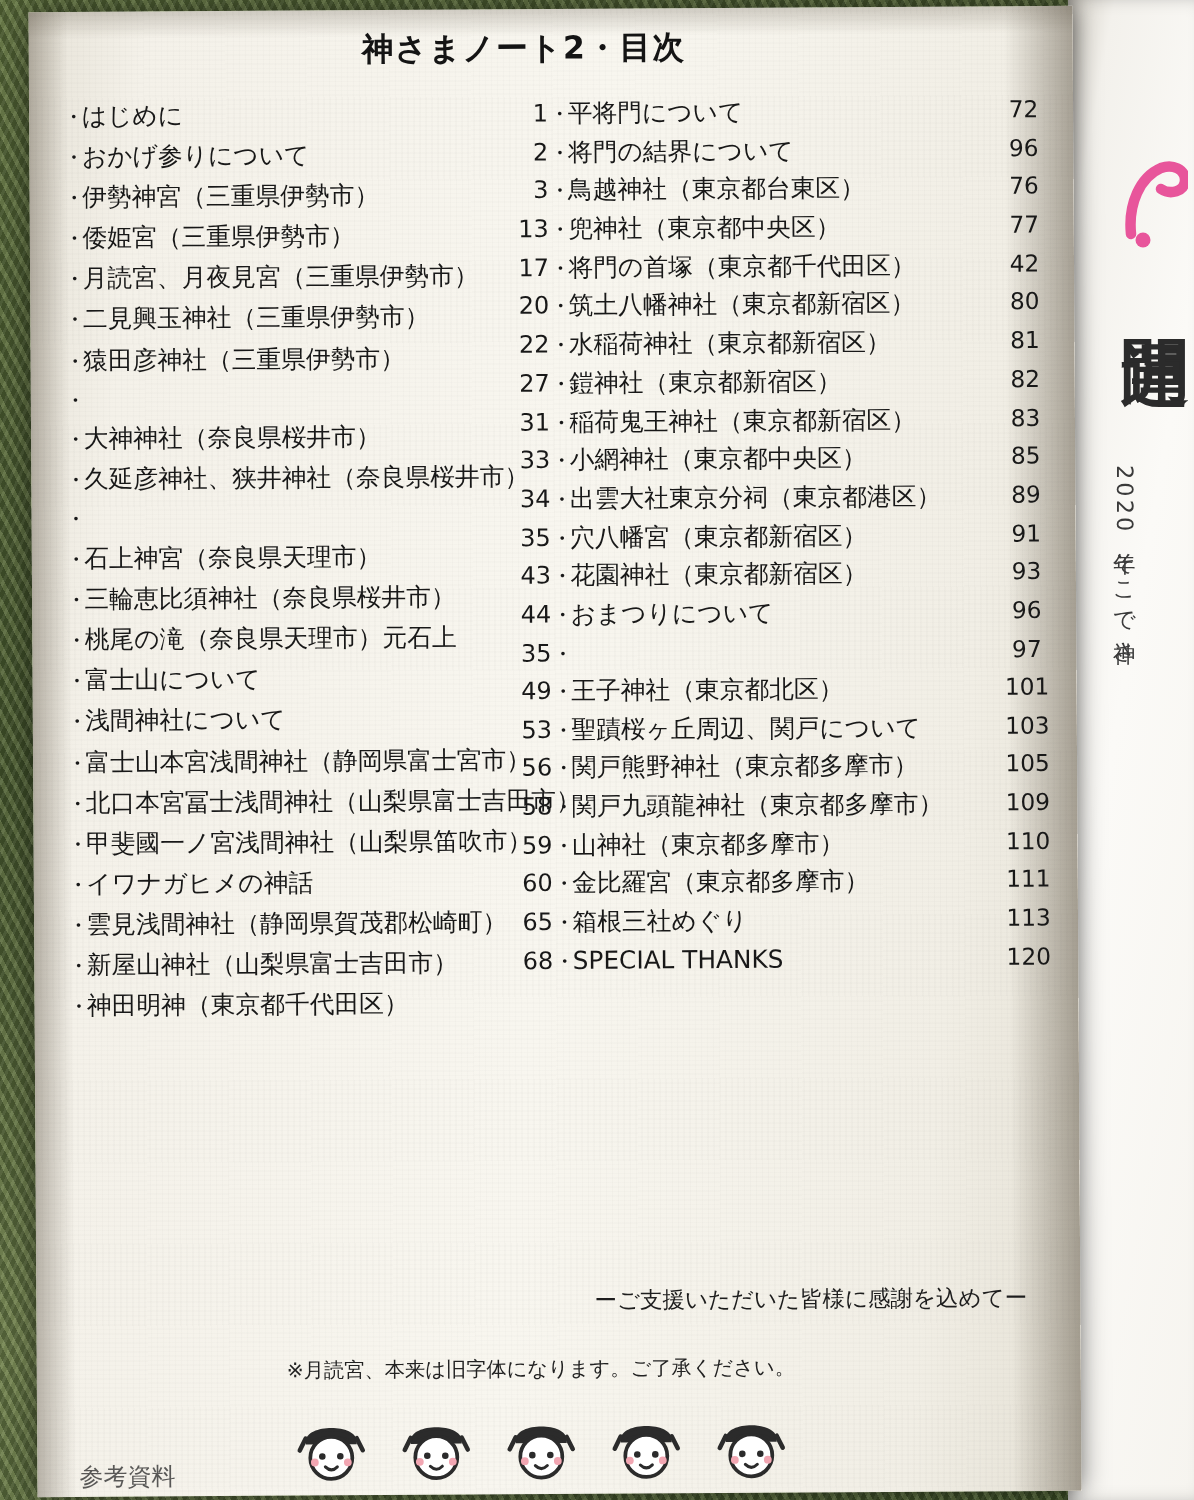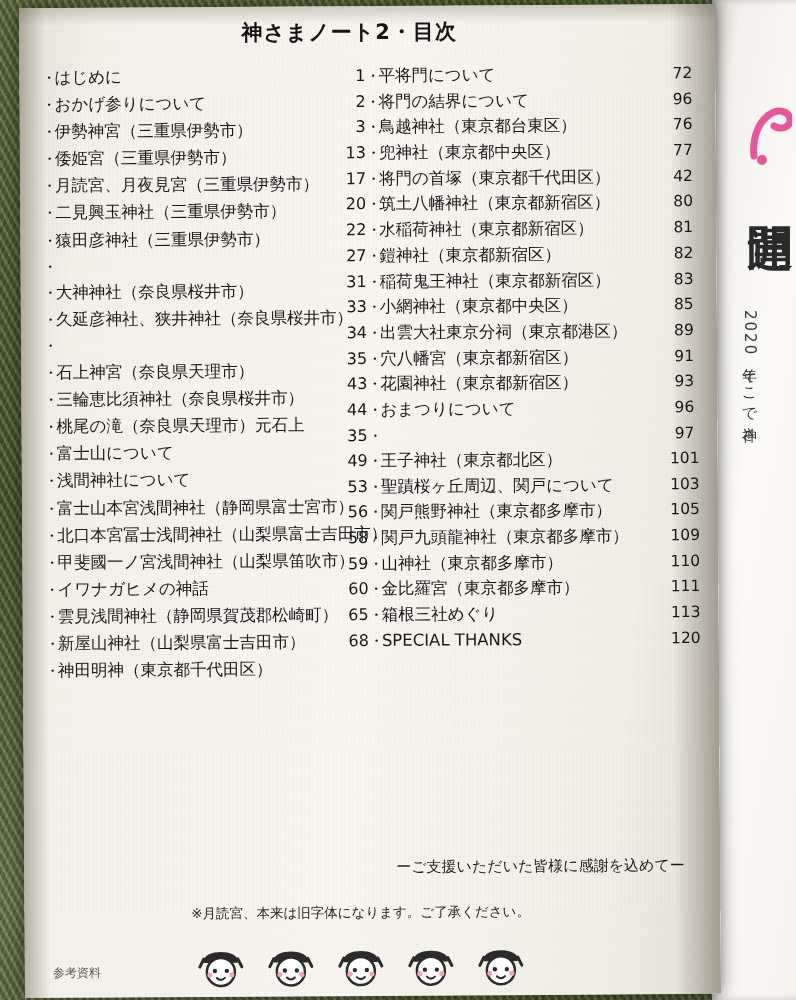--- a/index.html
+++ b/index.html
@@ -208,23 +208,23 @@
     justify-content: center;
     gap: 24px;
   }
   .face {
     width: 46px;
     height: 44px;
     position: relative;
   }
   .corner-text {
     position: absolute;
-    bottom: 16px;
+    bottom: 2px;
     left: 28px;
-    font-size: 12px;
+    font-size: 16px;
     color: #333;
     opacity: 0.8;
   }
 </style>
 </head>
 <body>
 
 <div id="root">
   <div class="bg-grass"></div>
 

